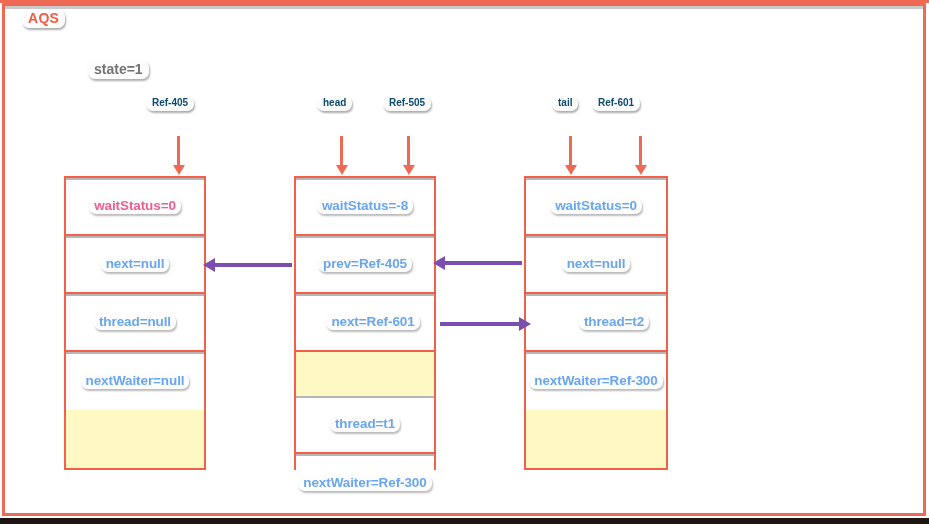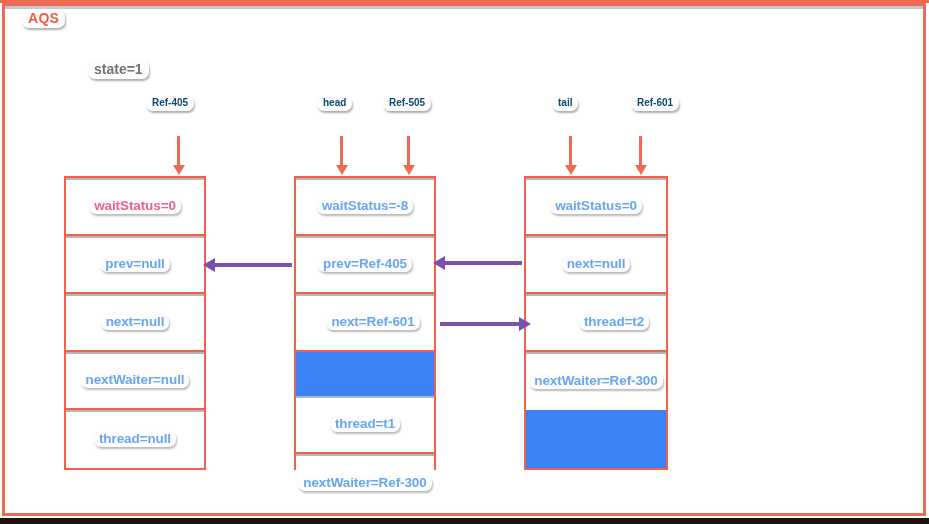--- a/index.html
+++ b/index.html
@@ -106,21 +106,21 @@
     border-left: 6px solid transparent;
     border-right: 6px solid transparent;
     border-top: 10px solid #ef6a54;
   }
 
   
   .node {
     position: absolute;
     box-sizing: border-box;
     border: 2px solid #f2604a;
-    background: #3b82f6;
+    background: #fef9c3;
   }
   .cell {
     position: relative;
     box-sizing: border-box;
     border-bottom: 2px solid #f2604a;
     display: flex;
     align-items: center;
     justify-content: center;
     background: #ffffff;
   }
@@ -198,40 +198,37 @@
 
   <div id="pointer-layer">
       <div class="chip chip-ptr" style="left: 146px;">Ref-405</div>
       <div class="ptr-arrow" style="left: 177px; top: 136px; height: 30px;"></div>
       <div class="chip chip-ptr" style="left: 317px;">head</div>
       <div class="ptr-arrow" style="left: 340px; top: 136px; height: 30px;"></div>
       <div class="chip chip-ptr" style="left: 383px;">Ref-505</div>
       <div class="ptr-arrow" style="left: 407px; top: 136px; height: 30px;"></div>
       <div class="chip chip-ptr" style="left: 552px;">tail</div>
       <div class="ptr-arrow" style="left: 569px; top: 136px; height: 30px;"></div>
-      <div class="chip chip-ptr" style="left: 592px; margin-left: 39px;">Ref-601</div>
+      <div class="chip chip-ptr" style="left: 592px;">Ref-601</div>
       <div class="ptr-arrow" style="left: 639px; top: 136px; height: 30px;"></div>
     </div>
 
   <div id="node-layer">
       <div class="node" style="left: 64px; top: 176px; width: 142px; height: 294px;">
         <div class="cell" style="height: 58px;">
           <span class="cell-label pink">waitStatus=0</span>
         </div>
         <div class="cell" style="height: 58px;">
-          <span class="cell-label">prev=null</span>
-        </div>
-        <div class="cell" style="height: 58px;">
           <span class="cell-label">next=null</span>
         </div>
         <div class="cell" style="height: 58px;">
+          <span class="cell-label">thread=null</span>
+        </div>
+        <div class="cell" style="height: 58px;">
           <span class="cell-label">nextWaiter=null</span>
-        </div>
-        <div class="cell" style="height: 58px;">
-          <span class="cell-label">thread=null</span>
         </div>
       </div>
       <div class="node" style="left: 294px; top: 176px; width: 142px; height: 294px;">
         <div class="cell" style="height: 58px;">
           <span class="cell-label">waitStatus=-8</span>
         </div>
         <div class="cell" style="height: 58px; text-align: right;">
           <span class="cell-label">prev=Ref-405</span>
         </div>
         <div class="cell" style="height: 58px; padding-left: 16px;">

